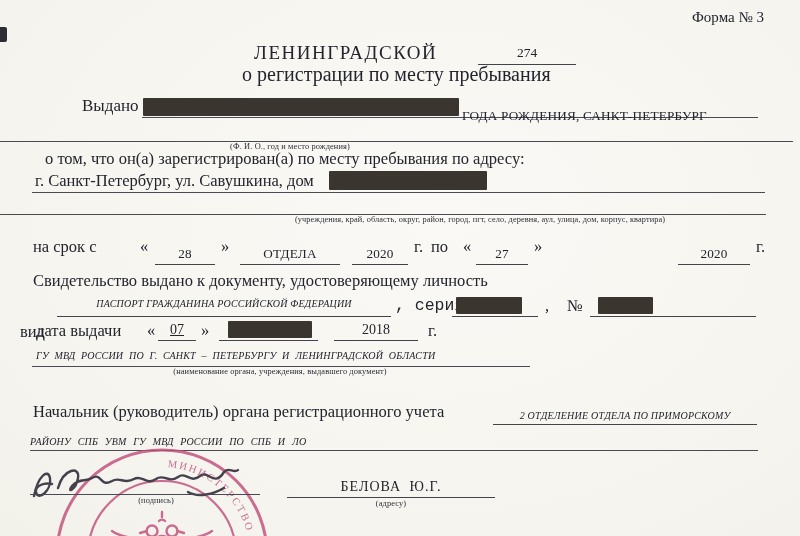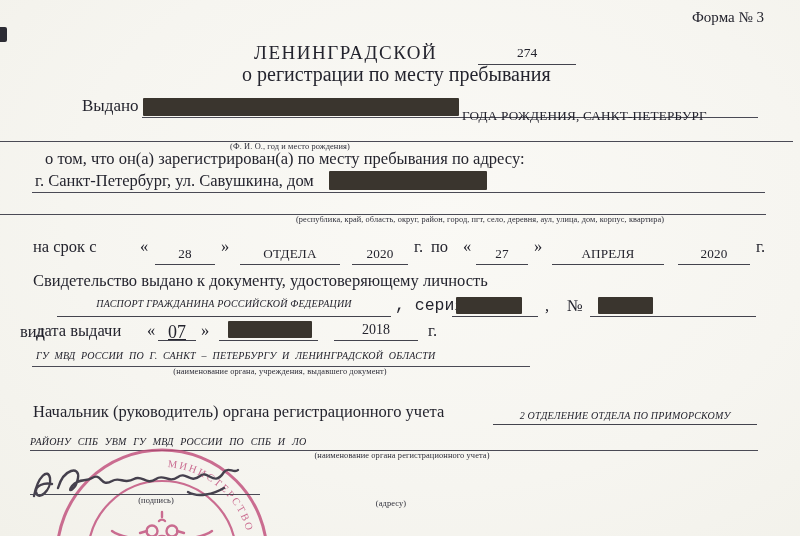--- a/index.html
+++ b/index.html
@@ -42,66 +42,64 @@
   <div class="abs line" style="left:0;top:122px;width:793px;height:19px;"></div>
   <div class="abs cap" style="left:170px;top:142px;width:240px;">(Ф. И. О., год и место рождения)</div>
 
   <div class="abs t16 nowrap" style="left:45px;top:149px;">о том, что он(а) зарегистрирован(а) по месту пребывания по адресу:</div>
 
   <div class="abs line" style="left:32px;top:172px;width:733px;height:20px;"></div>
   <div class="abs t16 nowrap" style="left:35px;top:171px;">г. Санкт-Петербург, ул. Савушкина, дом</div>
   <div class="abs bar" style="left:329px;top:171px;width:158px;height:19px;"></div>
 
   <div class="abs line" style="left:0;top:195px;width:766px;height:19px;"></div>
-  <div class="abs cap" style="left:270px;top:215px;width:420px;font-size:8.3px;">(республика, край, область, округ, район, город, пгт, село, деревня, аул, улица, дом, корпус, квартира)</div>
+  <div class="abs cap" style="left:270px;top:215px;width:420px;font-size:8.3px;">(учреждения, край, область, округ, район, город, пгт, село, деревня, аул, улица, дом, корпус, квартира)</div>
 
   <div class="abs t16 nowrap" style="left:33px;top:237px;">на срок с</div>
   <div class="abs t16" style="left:140px;top:237px;">«</div>
   <div class="abs fill bold13" style="left:155px;top:238px;width:60px;height:18px;">28</div>
   <div class="abs t16" style="left:221px;top:237px;">»</div>
   <div class="abs fill bold13" style="left:240px;top:238px;width:100px;height:18px;">ОТДЕЛА</div>
   <div class="abs fill bold13" style="left:352px;top:238px;width:56px;height:18px;">2020</div>
   <div class="abs t16" style="left:414px;top:237px;">г.</div>
   <div class="abs t16" style="left:431px;top:237px;">по</div>
   <div class="abs t16" style="left:463px;top:237px;">«</div>
   <div class="abs fill bold13" style="left:476px;top:238px;width:52px;height:18px;">27</div>
   <div class="abs t16" style="left:534px;top:237px;">»</div>
-  <div class="abs fill bold13" style="left:552px;top:238px;width:112px;height:18px;">АПРЕЛЯ</div>
   <div class="abs fill bold13" style="left:678px;top:238px;width:72px;height:18px;">2020</div>
   <div class="abs t16" style="left:756px;top:237px;">г.</div>
 
   <div class="abs t16 nowrap" style="left:33px;top:271px;">Свидетельство выдано к документу, удостоверяющему личность</div>
 
   <div class="abs t16 nowrap" style="left:20px;top:296px;margin-top:26px;">вид</div>
   <div class="abs fill cond nowrap" style="left:57px;top:298px;width:334px;height:18px;">ПАСПОРТ ГРАЖДАНИНА РОССИЙСКОЙ ФЕДЕРАЦИИ</div>
   <div class="abs t16 nowrap" style="left:395px;top:296px;font-family:Liberation Mono, monospace;">, серия</div>
   <div class="abs fill" style="left:452px;top:298px;width:86px;height:18px;"></div>
   <div class="abs bar" style="left:456px;top:297px;width:66px;height:17px;"></div>
   <div class="abs t16" style="left:545px;top:296px;">,</div>
   <div class="abs t16" style="left:567px;top:296px;">№</div>
   <div class="abs fill" style="left:590px;top:298px;width:166px;height:18px;"></div>
   <div class="abs bar" style="left:598px;top:297px;width:55px;height:17px;"></div>
 
   <div class="abs t16 nowrap" style="left:36px;top:321px;">дата выдачи</div>
   <div class="abs t16" style="left:147px;top:321px;">«</div>
-  <div class="abs fill" style="left:158px;top:322px;width:38px;height:18px;font-size:18px;text-decoration:underline;">07</div>
+  <div class="abs fill" style="left:158px;top:322px;width:38px;height:18px;font-size:14px;text-decoration:underline;">07</div>
   <div class="abs t16" style="left:201px;top:321px;">»</div>
   <div class="abs fill" style="left:219px;top:322px;width:99px;height:18px;"></div>
   <div class="abs bar" style="left:228px;top:321px;width:84px;height:17px;"></div>
   <div class="abs fill" style="left:334px;top:322px;width:84px;height:18px;font-size:14px;">2018</div>
   <div class="abs t16" style="left:428px;top:321px;">г.</div>
 
   <div class="abs line" style="left:32px;top:348px;width:498px;height:18px;"></div>
   <div class="abs cond nowrap" style="left:36px;top:350px;word-spacing:3px;">ГУ МВД РОССИИ ПО Г. САНКТ – ПЕТЕРБУРГУ И ЛЕНИНГРАДСКОЙ ОБЛАСТИ</div>
   <div class="abs cap" style="left:150px;top:367px;width:260px;">(наименование органа, учреждения, выдавшего документ)</div>
 
   <div class="abs t16 nowrap" style="left:33px;top:402px;">Начальник (руководитель) органа регистрационного учета</div>
   <div class="abs fill cond nowrap" style="left:493px;top:403px;width:264px;height:21px;line-height:26px;">2 ОТДЕЛЕНИЕ ОТДЕЛА ПО ПРИМОРСКОМУ</div>
   <div class="abs line cond nowrap" style="left:30px;top:429px;width:728px;height:21px;line-height:26px;word-spacing:4px;">РАЙОНУ СПБ УВМ ГУ МВД РОССИИ ПО СПБ И ЛО</div>
-  <div class="abs cap" style="left:292px;top:451px;width:220px;">(наименование органа регистрационного учета)</div>
 
   <svg class="abs" style="left:48px;top:441px;opacity:0.82;" width="228" height="228" viewBox="0 0 228 228">
     <defs>
       <path id="ringPath" d="M 114,26 a 88,88 0 1 1 -0.01,0"></path>
       <path id="codePath" d="M 54,114 a 60,60 0 0 0 120,0"></path>
     </defs>
     <circle cx="114" cy="114" r="105" fill="none" stroke="#c14f7c" stroke-width="3"></circle>
     <circle cx="114" cy="114" r="74" fill="none" stroke="#c14f7c" stroke-width="2.2"></circle>
     <text font-family="Liberation Serif, serif" font-size="10.5" letter-spacing="2" fill="#c14f7c">
       <textPath href="#ringPath" startOffset="1%">МИНИСТЕРСТВО ВНУТРЕННИХ ДЕЛ РОССИЙСКОЙ ФЕДЕРАЦИИ</textPath>
@@ -130,15 +128,16 @@
   <svg class="abs" style="left:28px;top:458px;" width="215" height="50" viewBox="0 0 215 50">
     <g stroke="#45404d" stroke-width="2.4" fill="none" stroke-linecap="round">
       <path d="M6,38 C10,18 20,10 22,20 C24,32 10,44 8,34 C7,28 16,24 24,26"></path>
       <path d="M30,30 C36,10 52,8 50,20 C48,32 38,36 44,28 C50,20 58,24 64,20 C74,14 72,30 84,23 C92,18 96,27 106,21 C114,16 118,28 128,21 C136,15 140,26 150,19 C158,13 162,26 172,18 C180,11 186,30 196,14 C200,8 206,16 210,12"></path>
       <path d="M160,34 C170,40 186,36 196,30"></path>
     </g>
   </svg>
   <div class="abs line" style="left:30px;top:477px;width:230px;height:17px;"></div>
   <div class="abs cap" style="left:126px;top:496px;width:60px;">(подпись)</div>
 
+  <div class="abs fill nowrap" style="left:287px;top:479px;width:208px;height:18px;font-size:14px;letter-spacing:1px;word-spacing:4px;">БЕЛОВА Ю.Г.</div>
   <div class="abs cap" style="left:332px;top:499px;width:118px;">(адресу)</div>
 
 </div>
 
 </body></html>

